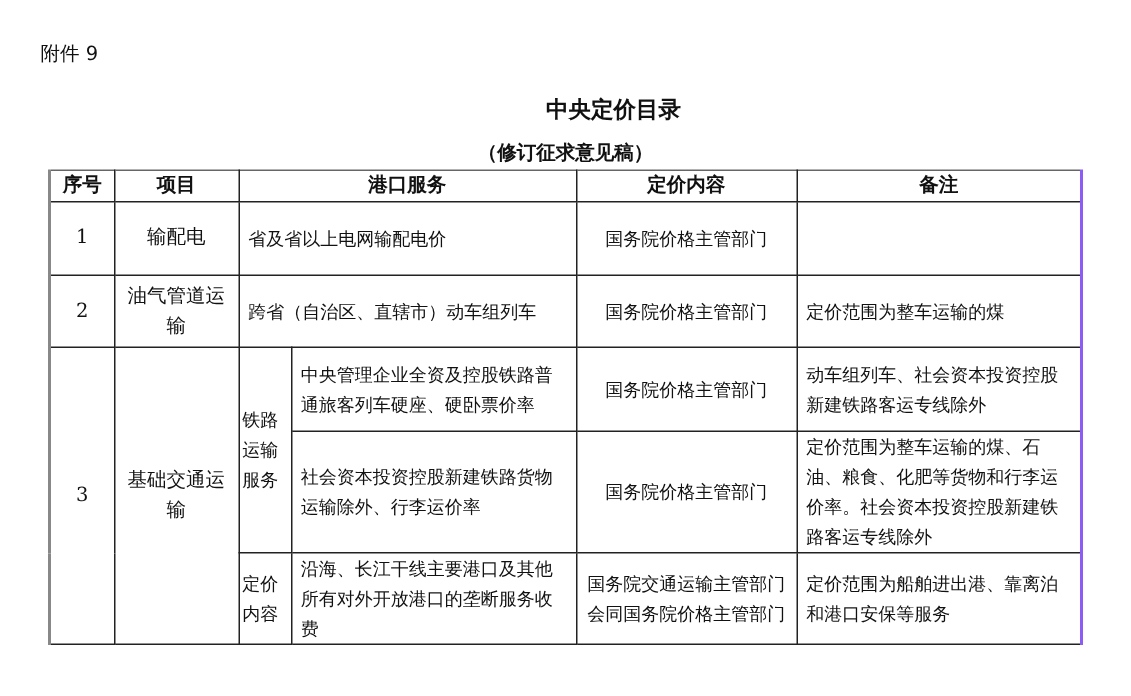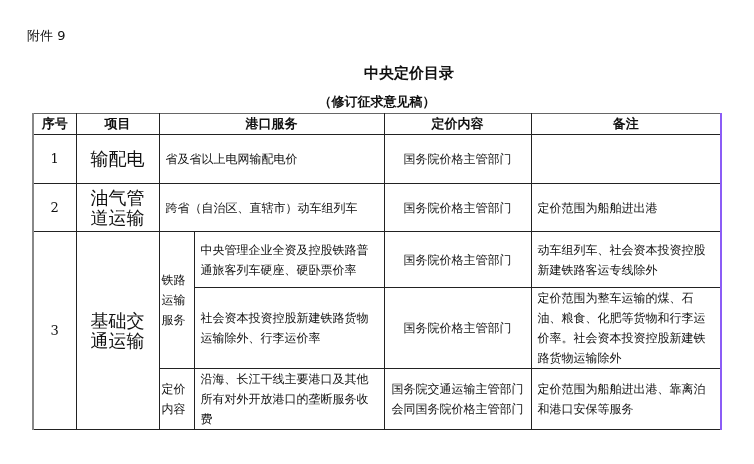--- a/index.html
+++ b/index.html
@@ -11,21 +11,21 @@
   .title { position: absolute; left: 0; width: 754px; top: 64px; text-align: center; font-size: 15px; font-weight: bold; font-family: "DejaVu Sans", sans-serif; margin-left: 32px; }
   .subtitle { position: absolute; left: 0; width: 754px; top: 93px; text-align: center; font-size: 13px; font-weight: bold; font-family: "DejaVu Sans", sans-serif; }
   table.catalog {
     position: absolute; left: 32px; top: 113px; width: 688px;
     border-collapse: collapse; table-layout: fixed; font-size: 12px;
     border-left: 2px solid #888; border-right: 2px solid #8b5cf6;
   }
   table.catalog td, table.catalog th { border: 1px solid #222; padding: 0 6px; line-height: 20px; vertical-align: middle; }
   table.catalog th { font-family: "DejaVu Sans", sans-serif; font-weight: bold; font-size: 13px; height: 20px; text-align: center; border-top: 1.5px solid #666; }
   .c { text-align: center; }
-  .item { font-size: 18px; }
+  .item { font-size: 13px; }
   .seq { font-size: 13px; }
   .sub { padding: 0 2px !important; }
   .r1 { height: 49px; } .r2 { height: 48px; } .r3a { height: 56px; } .r3b { height: 80px; } .r3c { height: 60px; }
   .bottom td { border-bottom: 1.5px solid #222; }
 </style>
 </head>
 <body>
 
 <div class="attach">附件 9</div>
 <div class="title">中央定价目录</div>
@@ -53,34 +53,34 @@
     <td class="c item">输配电</td>
     <td colspan="2">省及省以上电网输配电价</td>
     <td class="c">国务院价格主管部门</td>
     <td></td>
   </tr>
   <tr class="r2">
     <td class="c seq">2</td>
     <td class="c item">油气管道运输</td>
     <td colspan="2">跨省（自治区、直辖市）动车组列车</td>
     <td class="c">国务院价格主管部门</td>
-    <td>定价范围为船舶进出港</td>
+    <td>定价范围为整车运输的煤</td>
   </tr>
   <tr class="r3a">
     <td rowspan="3" class="c seq">3</td>
     <td rowspan="3" class="c item">基础交通运输</td>
     <td rowspan="2" class="sub">铁路运输服务</td>
     <td>中央管理企业全资及控股铁路普通旅客列车硬座、硬卧票价率</td>
     <td class="c">国务院价格主管部门</td>
     <td>动车组列车、社会资本投资控股新建铁路客运专线除外</td>
   </tr>
   <tr class="r3b">
     <td>社会资本投资控股新建铁路货物运输除外、行李运价率</td>
     <td class="c">国务院价格主管部门</td>
-    <td>定价范围为整车运输的煤、石油、粮食、化肥等货物和行李运价率。社会资本投资控股新建铁路货物运输除外</td>
+    <td>定价范围为整车运输的煤、石油、粮食、化肥等货物和行李运价率。社会资本投资控股新建铁路客运专线除外</td>
   </tr>
   <tr class="r3c bottom">
     <td class="sub">定价内容</td>
     <td>沿海、长江干线主要港口及其他所有对外开放港口的垄断服务收费</td>
     <td class="c">国务院交通运输主管部门会同国务院价格主管部门</td>
     <td>定价范围为船舶进出港、靠离泊和港口安保等服务</td>
   </tr>
 </tbody>
   </table>
 

